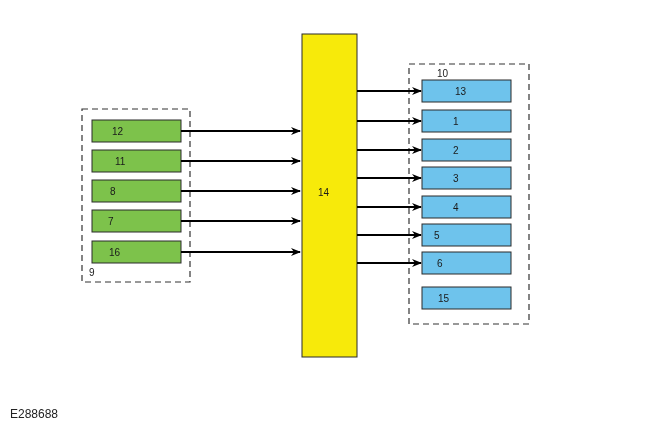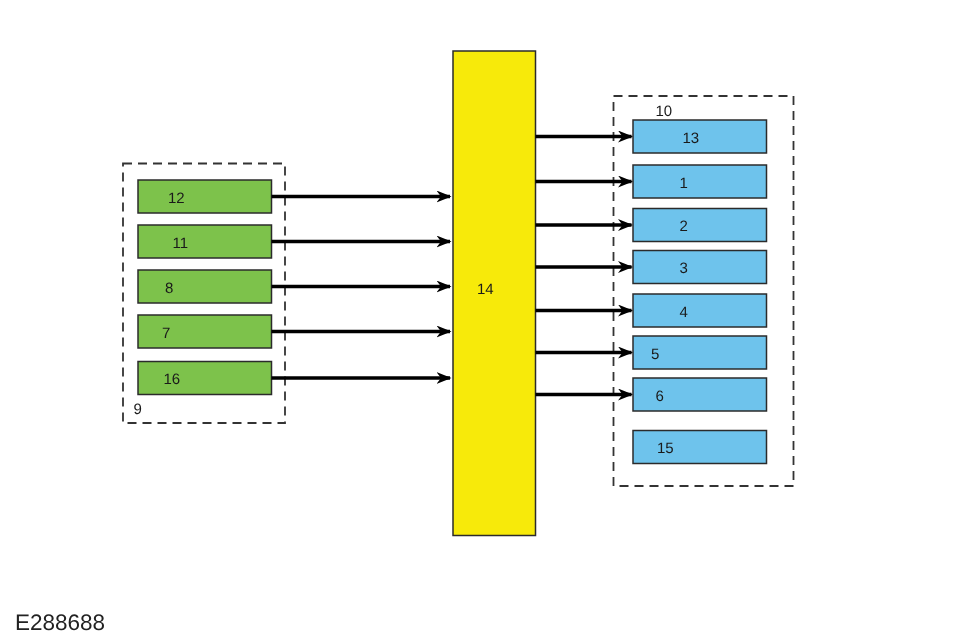--- a/index.html
+++ b/index.html
@@ -1,20 +1,20 @@
 <!DOCTYPE html>
 <html><head>
   <meta charset="utf-8">
   <style>
     html, body { margin: 0; padding: 0; background: #ffffff; }
     body { width: 650px; height: 427px; position: relative; overflow: hidden;
            font-family: "Liberation Sans", sans-serif; }
     #diagram { position: absolute; left: 0; top: 0; }
     .lbl { font-family: "Liberation Sans", sans-serif; font-size: 10px; fill: #1a1a1a; }
-    .ref { position: absolute; left: 10px; top: 407px; font-size: 15px; color: #222;
+    .ref { position: absolute; left: 10px; top: 407px; font-size: 12px; color: #222;
            font-family: "Liberation Sans", sans-serif; }
   </style>
 </head>
 <body>
 
 <svg id="diagram" width="650" height="427" viewBox="0 0 650 427" xmlns="http://www.w3.org/2000/svg">
   <defs>
     <marker id="arrowhead" markerWidth="10" markerHeight="8" refX="9" refY="4" orient="auto" markerUnits="userSpaceOnUse">
       <path d="M0,0 L10,4 L0,8 L3,4 Z" fill="#000"></path>
     </marker>

